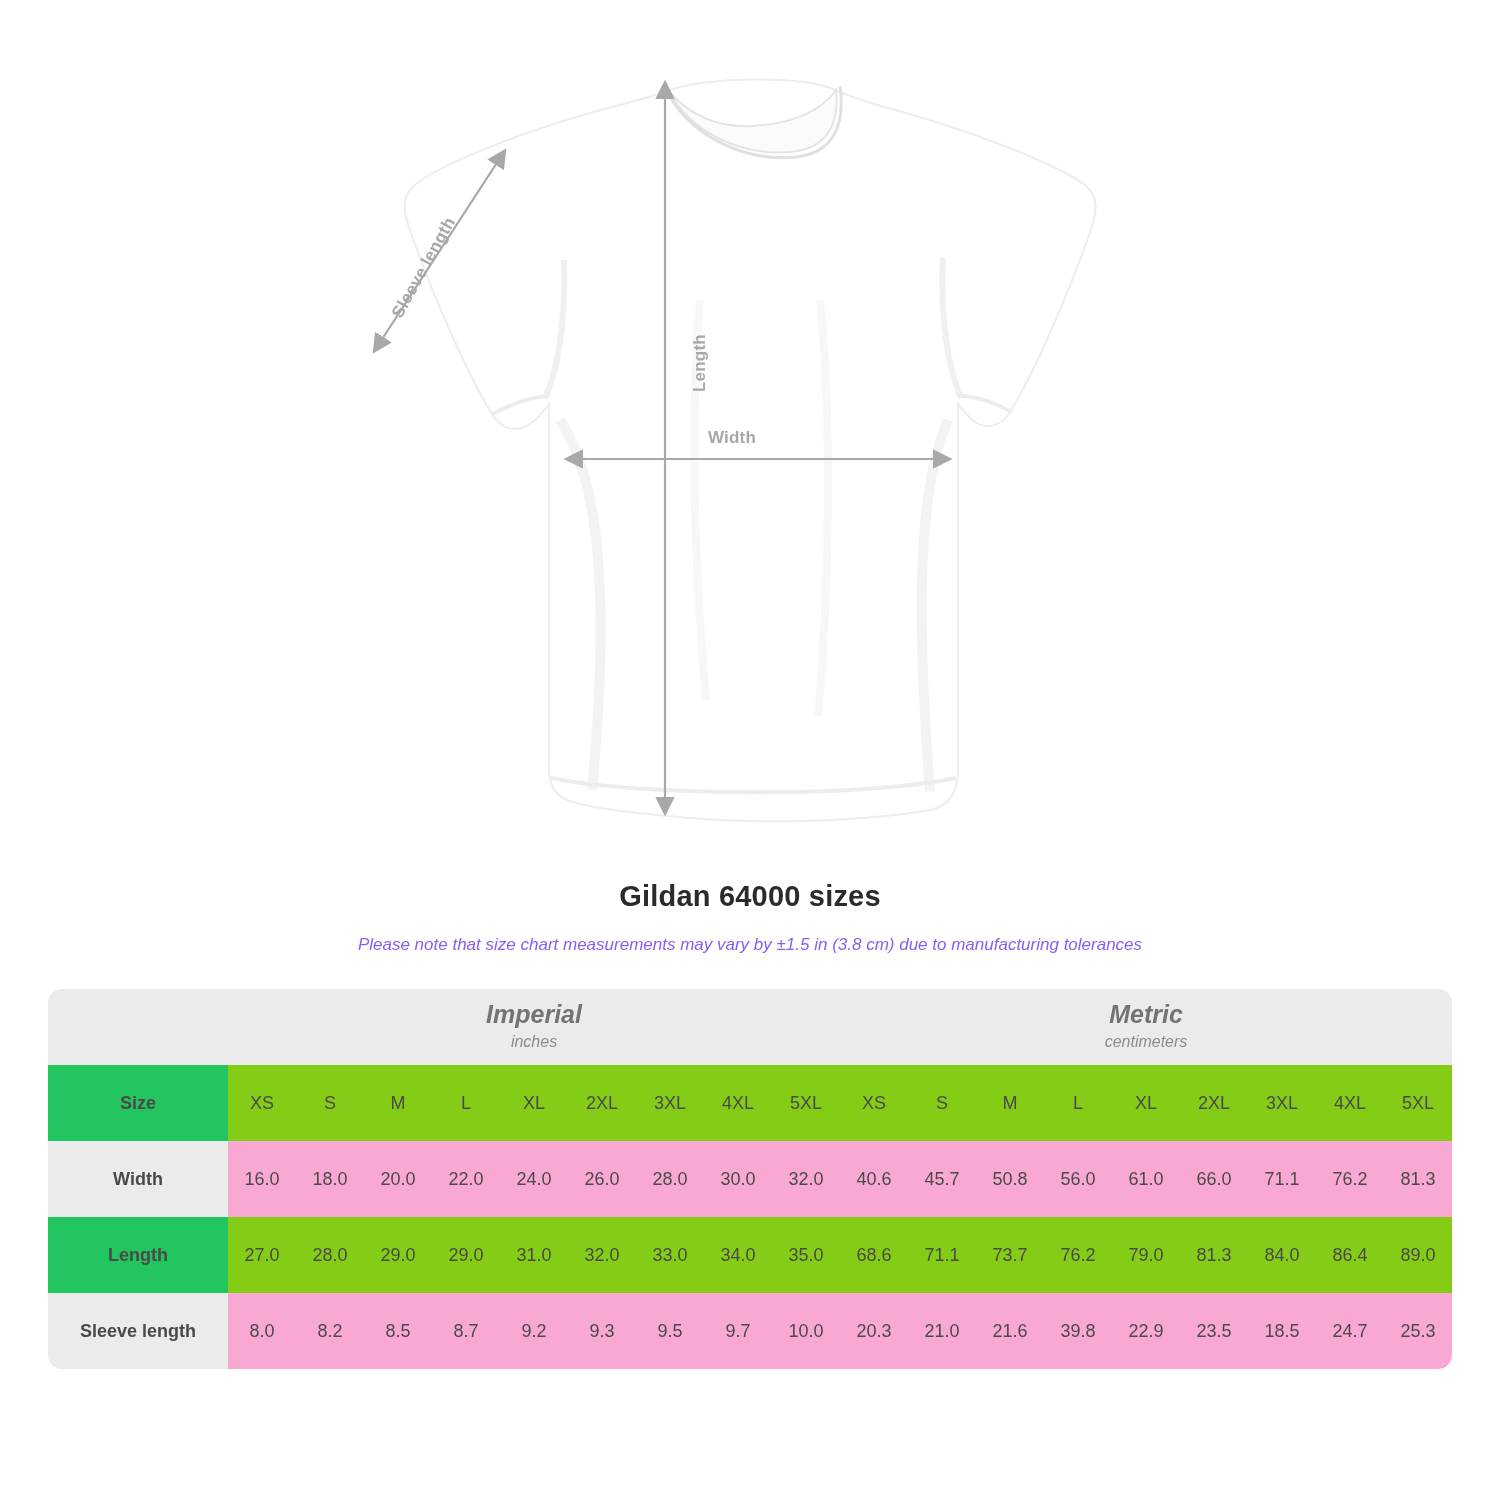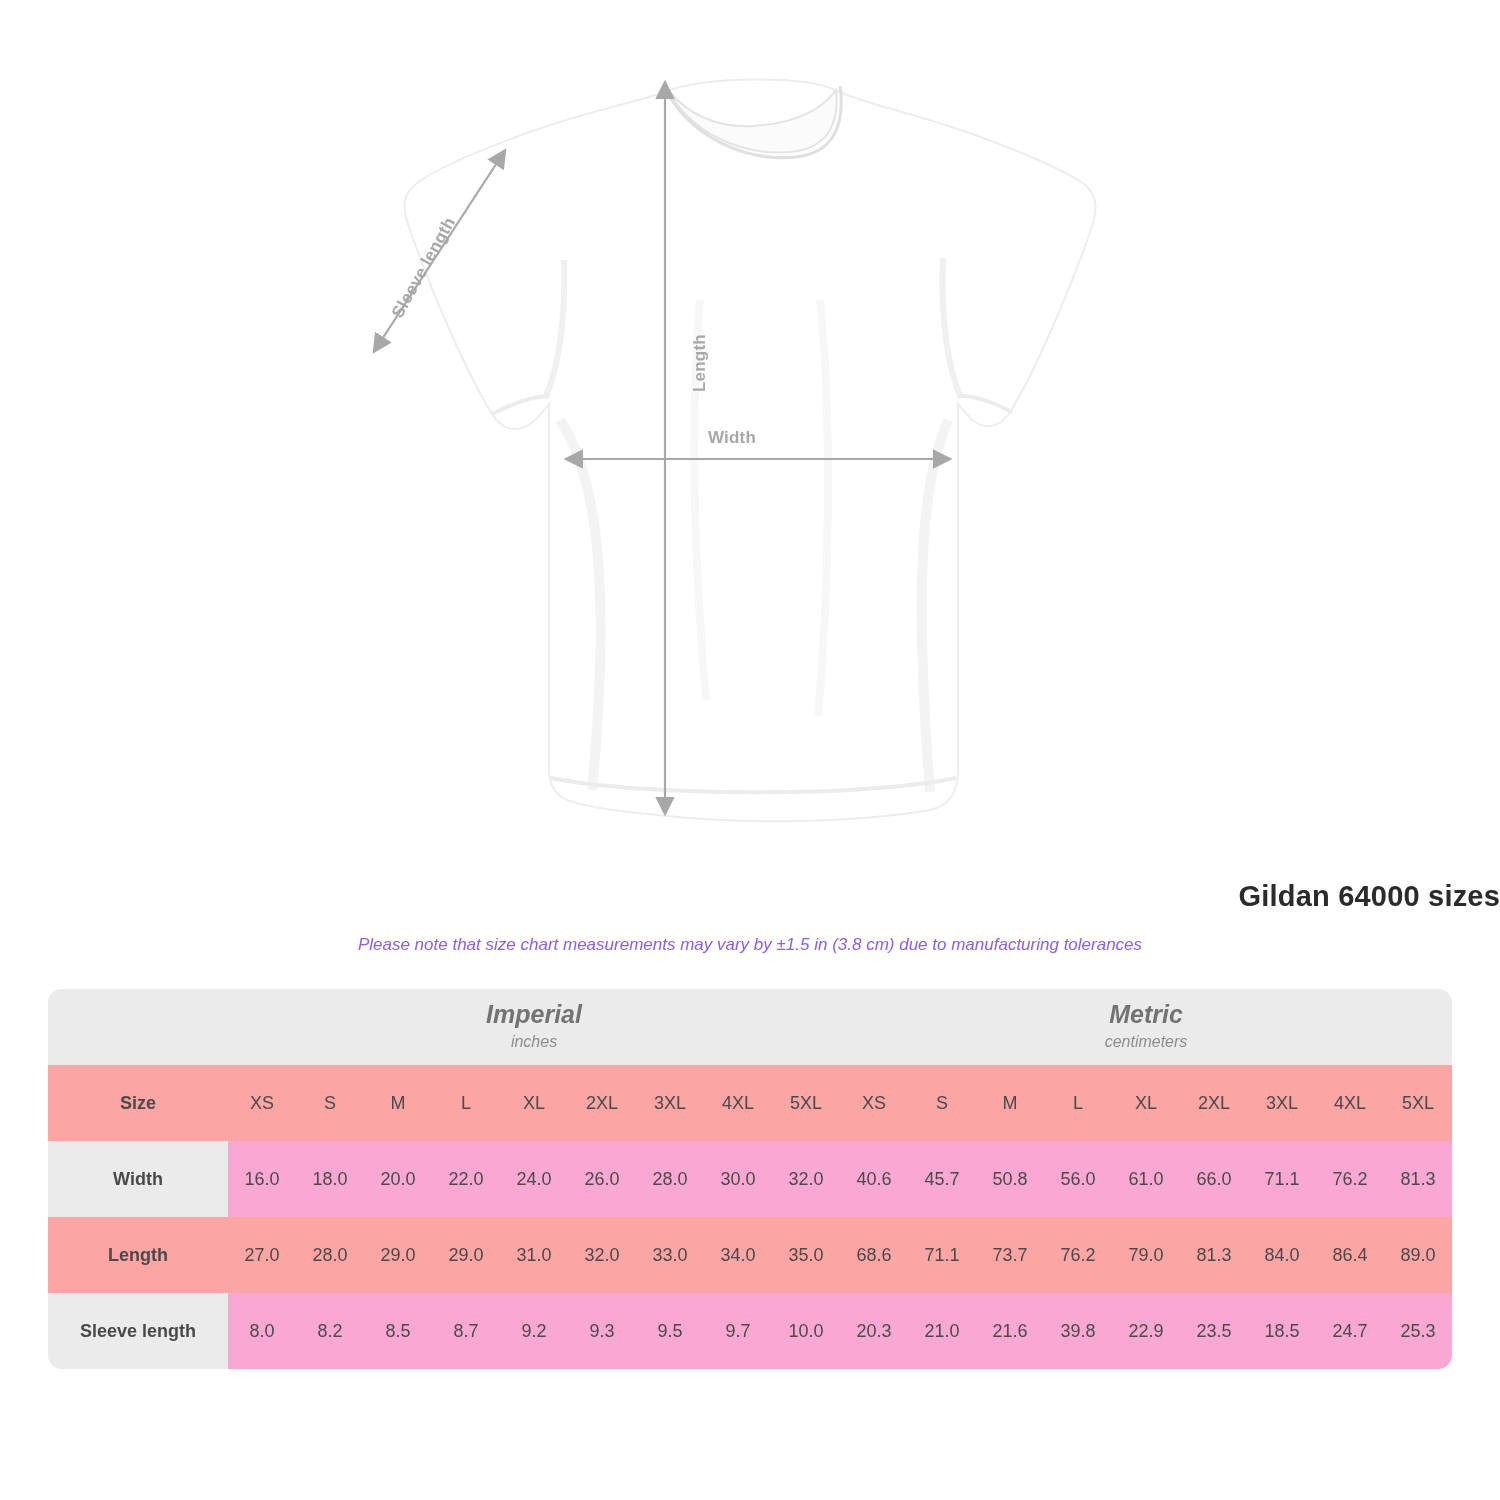--- a/index.html
+++ b/index.html
@@ -52,21 +52,20 @@
   .title-block {
     text-align: center;
     margin-top: 20px;
   }
   .chart-title {
     font-size: 29px;
     font-weight: bold;
     color: #2b2b2b;
     margin: 0;
     letter-spacing: 0.2px;
-    text-align: right;
   }
   .chart-note {
     font-size: 17px;
     font-style: italic;
     color: #8b5cf6;
     margin-top: 22px;
   }
 
   
   .table-wrap {
@@ -103,23 +102,23 @@
     font-size: 16px;
     font-style: italic;
     color: #8d8d8d;
     line-height: 1.6;
   }
   .rowhead {
     font-weight: bold;
     color: #555555;
     font-size: 19px;
   }
-  tr.r-white td { background: #fca5a5; }
+  tr.r-white td { background: #84cc16; }
   tr.r-grey td  { background: #f9a8d4; }
-  tr.r-white td.rowhead { background: #fca5a5; }
+  tr.r-white td.rowhead { background: #22c55e; }
   tr.r-grey td.rowhead  { background: #ebebeb; }
 
   col.c-label { width: 180px; }
 </style>
 </head>
 <body>
 
 <div class="page">
 
   <div class="illustration">

